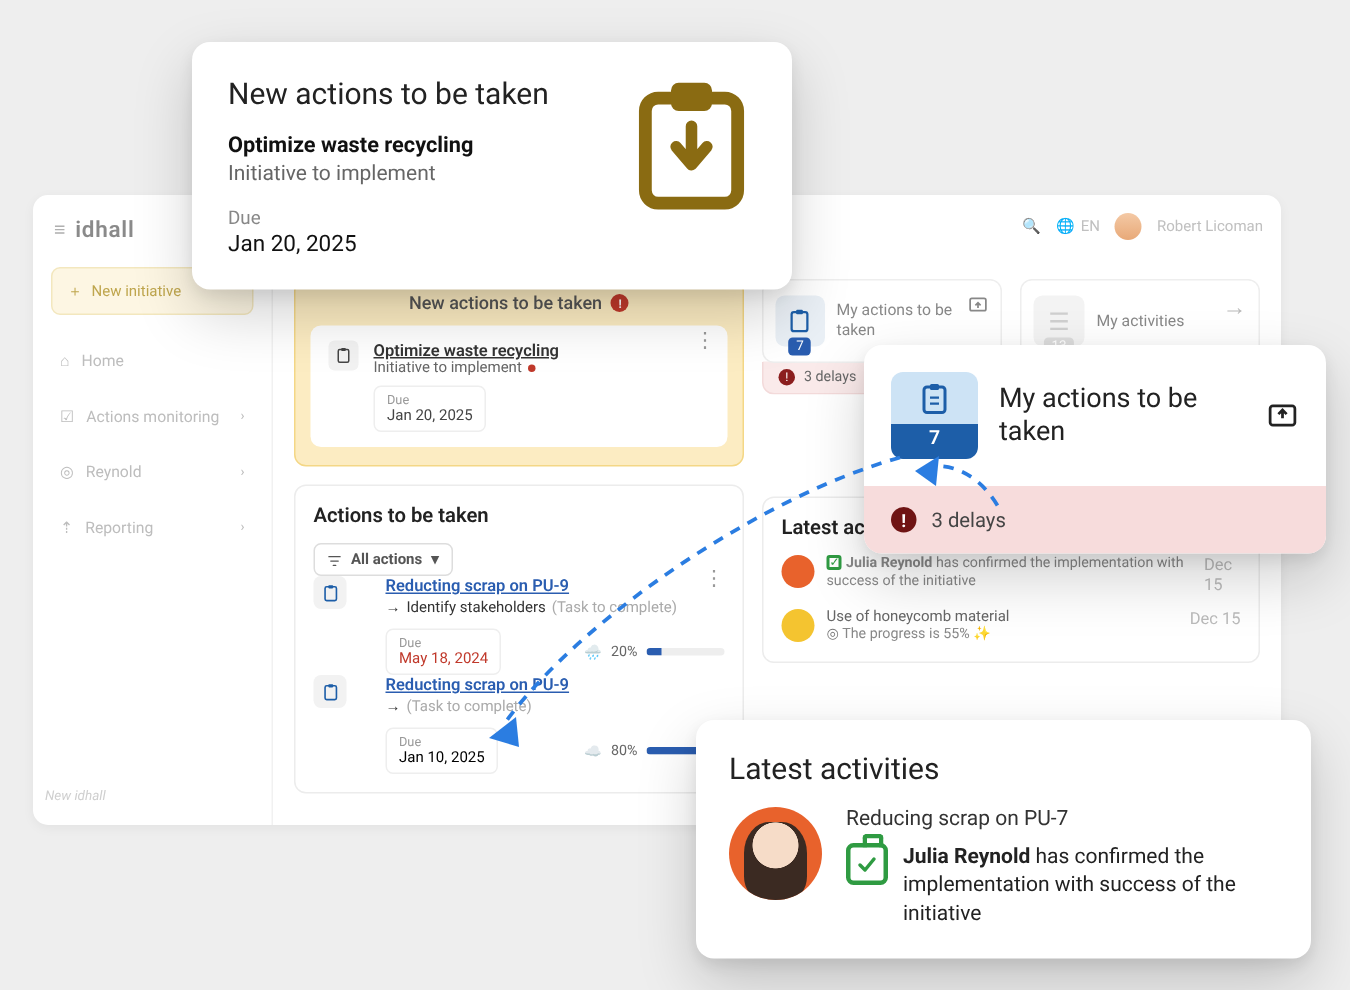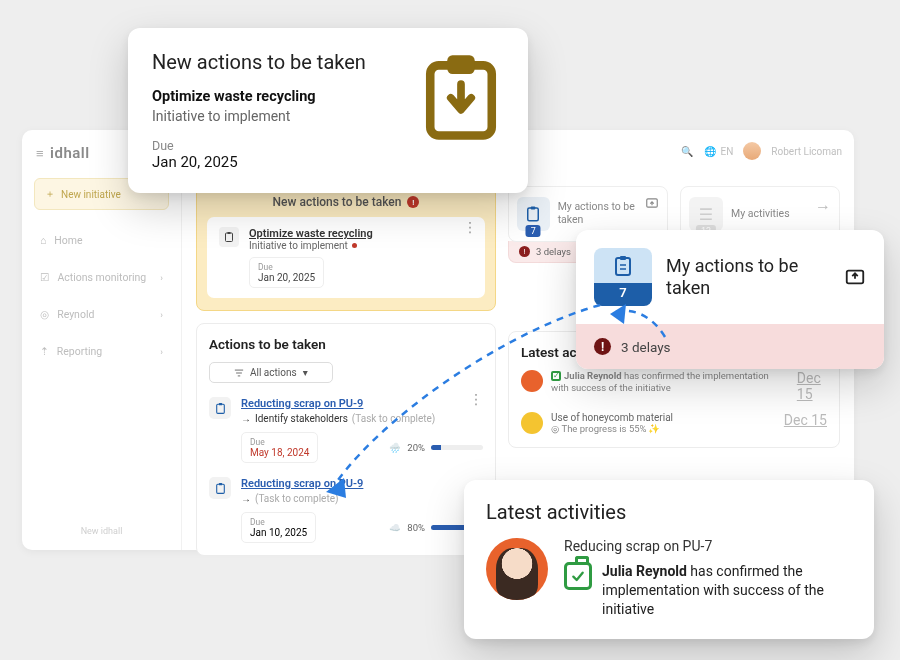--- a/index.html
+++ b/index.html
@@ -33,21 +33,21 @@
     border: 1px solid #f3e7be;
     border-radius: 6px;
     font-size: 10px;
     color:#bfa64e;
     padding: 8px 10px;
     display:flex; gap:6px; align-items:center;
   }
   .sb-item { display:flex; align-items:center; gap:8px; padding: 8px 10px; font-size:10.5px; color:#bdbdbd; border-radius:6px; }
   .sb-item .chev { margin-left:auto; font-size:9px; }
   .sb-item:first-of-type { background:#fafafa; color:#929292; }
-  .sidebar .footer { margin-top:auto; text-align:center; font-size:9px; color:#cfcfcf; }
+  .sidebar .footer { margin-top:auto; font-size:9px; color:#cfcfcf;font-style:italic; }
 
   .main {
     flex:1;
     position: relative;
     padding: 10px 14px;
   }
   .topbar {
     position:absolute;
     right:12px; top:12px;
     display:flex; align-items:center; gap:10px;
@@ -86,24 +86,24 @@
   .hl-inner .due-box .lbl { font-size:8.5px; color:#999; }
   .hl-inner .due-box .val { font-size:10px; color:#444; }
   .hl-inner .more { position:absolute; right:8px; top:8px; color:#999; font-size:14px; line-height:4px; }
 
   
   .panel { background:#fff; border:1px solid #ececec; border-radius:8px; padding:12px; }
   .panel .p-title { font-size:13.5px; font-weight:600; color:#222; margin-bottom:10px; }
   .panel .filter {
     display:inline-flex; align-items:flex-end; gap:6px;
     border:1px solid #ddd; border-radius:5px;
-    padding:4px 24px; font-size:10px; color:#555;
+    padding:4px 8px; font-size:10px; color:#555;font-weight:bold;
   }
   .panel .filter svg { width:10px; height:10px; }
-  .task-row { display:flex; gap:10px; margin-top:14px; position:relative; }
+  .task-row { display:flex; gap:26px; position:relative; }
   .task-row .fileicon { width:22px; height:22px; background:#f2f2f2; border-radius:5px; display:flex; align-items:center; justify-content:center; flex-shrink:0; }
   .task-row .fileicon svg { width:13px; height:13px; }
   .task-row .content { flex:1; }
   .task-row .t-title { font-size:11px; font-weight:600; color:#2a5db0; text-decoration:underline; }
   .task-row .t-sub { font-size:10px; color:#333; margin-top:3px; display:flex; gap:4px; align-items:center; }
   .task-row .t-sub .hint { color:#aaa; }
   .task-row .t-sub .arr { font-weight:bold; }
   .task-row .badge-row { display:flex; align-items:center; gap:8px; margin-top:8px; }
   .task-row .due-box { border:1px solid #eee; border-radius:5px; padding:4px 8px; width:max-content; }
   .task-row .due-box .lbl { font-size:8.5px; color:#999; }
@@ -139,21 +139,21 @@
   }
   .tiles-delay .alert { width:11px; height:11px; border-radius:50%; background:#8b1e1e; color:#fff; font-size:8px; display:flex; align-items:center; justify-content:center; }
 
   
   .la-panel .act-row { display:flex; gap:8px; margin-top:10px; font-size:9.5px; color:#777; }
   .la-panel .act-row .av { width:22px; height:22px; border-radius:50%; flex-shrink:0; }
   .la-panel .act-row .av.orange { background:#e8622c; }
   .la-panel .act-row .av.yellow { background:#f4c430; }
   .la-panel .act-row .content .ar-title { font-size:10px; color:#666; }
   .la-panel .act-row .content .ar-body { font-size:9.5px; color:#888; line-height:1.3; }
-  .la-panel .act-row .date { margin-left:auto; font-size:14px; color:#bbb;text-decoration:underline; }
+  .la-panel .act-row .date { margin-left:auto; font-size:11px; color:#bbb; }
   .la-panel .okchk { display:inline-block; width:10px; height:10px; border:2px solid #2f9b42; border-radius:2px; position:relative; vertical-align:middle; margin-right:3px; }
   .la-panel .okchk::after { content:"✓"; color:#2f9b42; font-size:8px; position:absolute; left:0; top:-2px; }
   .la-panel .target { color:#777; }
 
   
   .popup {
     position:absolute; background:#fff; border-radius:12px;
     box-shadow: 0 16px 40px rgba(0,0,0,0.18), 0 4px 10px rgba(0,0,0,0.08);
   }
   

